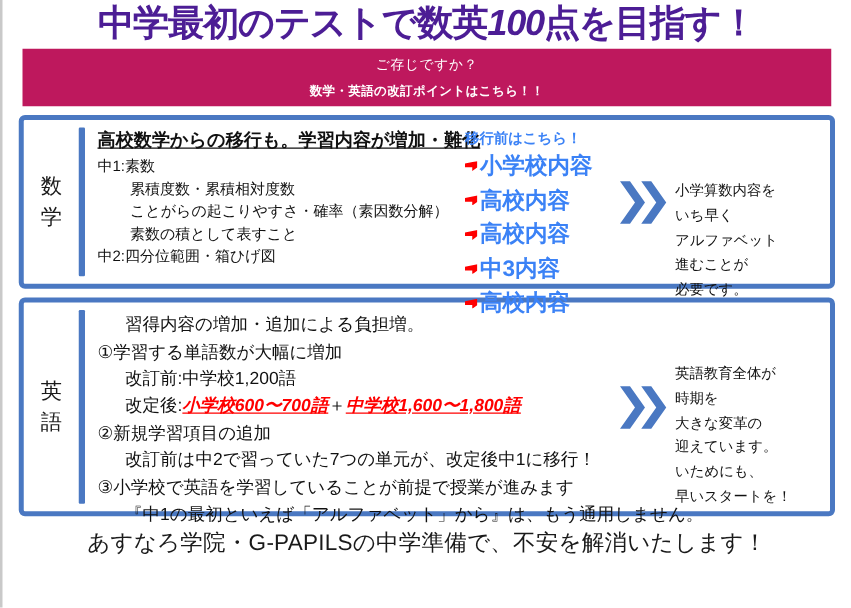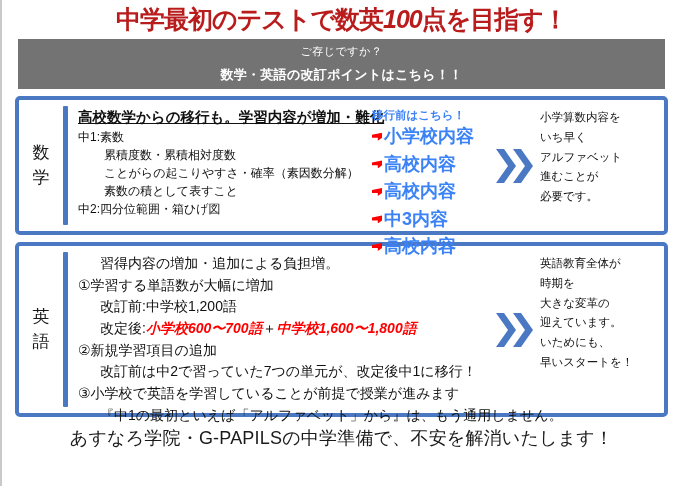--- a/index.html
+++ b/index.html
@@ -14,54 +14,54 @@
   }
   .page{position:relative;width:679px;height:486px;}
 
   
   .headline{
     height:36px;
     display:flex;align-items:center;justify-content:center;
     margin-top:1px;
   }
   .headline-text{
-    font-size:25px;
+    font-size:29px;
     font-weight:bold;
-    color:#b91c1c;
+    color:#4c1d95;
     letter-spacing:-1px;
     white-space:nowrap;
     -webkit-text-stroke:3px #ffffff;
     paint-order:stroke fill;
     text-shadow:
       0 0 1px #ffffff,
       1px 1px 0 #ffffff,-1px -1px 0 #ffffff,
       1px -1px 0 #ffffff,-1px 1px 0 #ffffff;
   }
   .headline-num{font-style:italic;}
 
   
   .banner{
     margin:2px 16px 0 16px;
-    background:#737373;
+    background:#be185d;
     color:#ffffff;
     text-align:center;
   }
   .banner-sub{
     font-size:11px;
     padding:5px 0 3px 0;
     letter-spacing:.5px;
   }
   .banner-main{
     background:#0572c4;
     font-size:21px;
     padding:4px 0 5px 0;
     letter-spacing:.5px;
   }
   .banner-foot{
-    font-size:13px;
+    font-size:10px;
     font-weight:bold;
     padding:4px 0 5px 0;
     letter-spacing:.3px;
   }
 
   
   .panel{
     margin:7px 13px 0 13px;
     border:4px solid #4a78c2;
     border-radius:5px;
@@ -140,27 +140,29 @@
   .chev svg{display:block;}
 
   
   .note-col{
     flex:0 0 118px;
     padding:8px 6px 0 2px;
     font-size:11.5px;
     color:#111111;
     line-height:1.72;
     white-space:nowrap;
+    margin-top:40px;
   }
 
   
   .el{font-size:14px;color:#111111;line-height:1.55;white-space:nowrap;}
   .el.i1{padding-left:22px;}
   .red-it{
     color:#ff0000;font-style:italic;font-weight:bold;
+    text-decoration:underline;
     text-align:right;
   }
 
   
   .footer{
     margin:9px 14px 0 14px;
     text-align:center;
   }
   .footer-text{
     font-size:18px;

